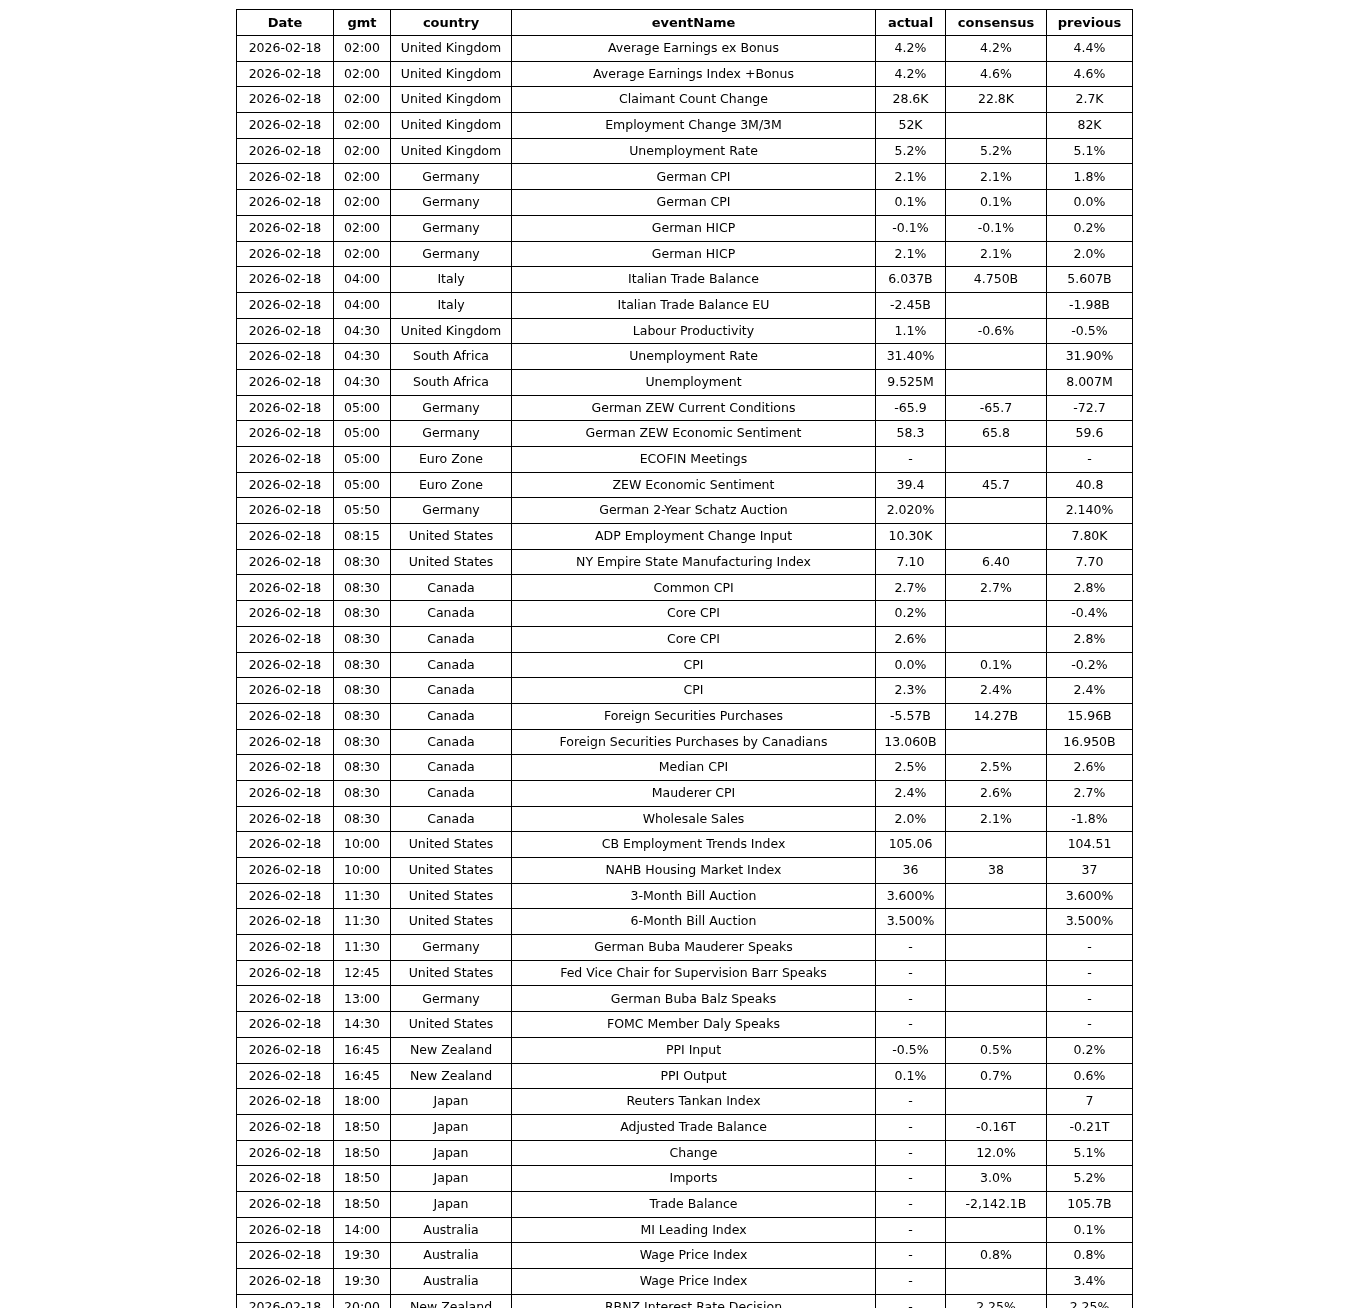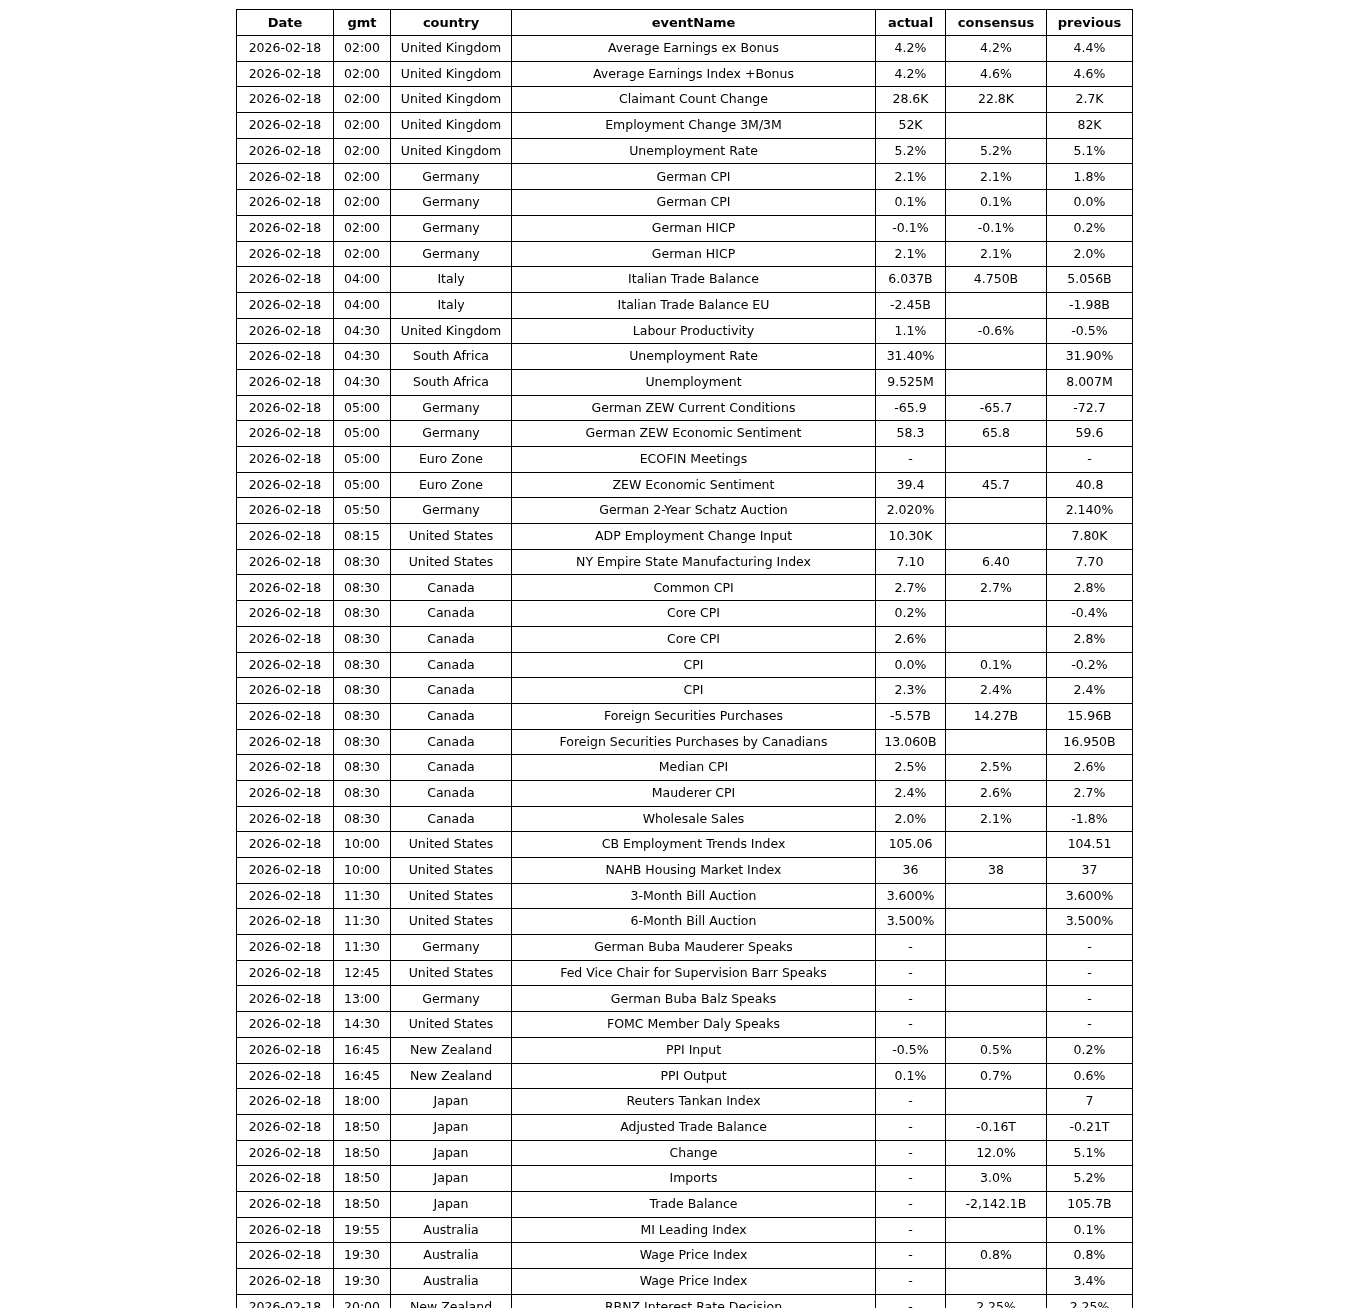--- a/index.html
+++ b/index.html
@@ -159,21 +159,21 @@
           <td>2.1%</td>
           <td>2.0%</td>
         </tr>
         <tr>
           <td>2026-02-18</td>
           <td>04:00</td>
           <td>Italy</td>
           <td>Italian Trade Balance</td>
           <td>6.037B</td>
           <td>4.750B</td>
-          <td>5.056B</td>
+          <td>5.607B</td>
         </tr>
         <tr>
           <td>2026-02-18</td>
           <td>04:00</td>
           <td>Italy</td>
           <td>Italian Trade Balance EU</td>
           <td>-2.45B</td>
           <td></td>
           <td>-1.98B</td>
         </tr>
@@ -487,21 +487,21 @@
           <td>2026-02-18</td>
           <td>18:50</td>
           <td>Japan</td>
           <td>Trade Balance</td>
           <td>-</td>
           <td>-2,142.1B</td>
           <td>105.7B</td>
         </tr>
         <tr>
           <td>2026-02-18</td>
-          <td>19:55</td>
+          <td>14:00</td>
           <td>Australia</td>
           <td>MI Leading Index</td>
           <td>-</td>
           <td></td>
           <td>0.1%</td>
         </tr>
         <tr>
           <td>2026-02-18</td>
           <td>19:30</td>
           <td>Australia</td>

